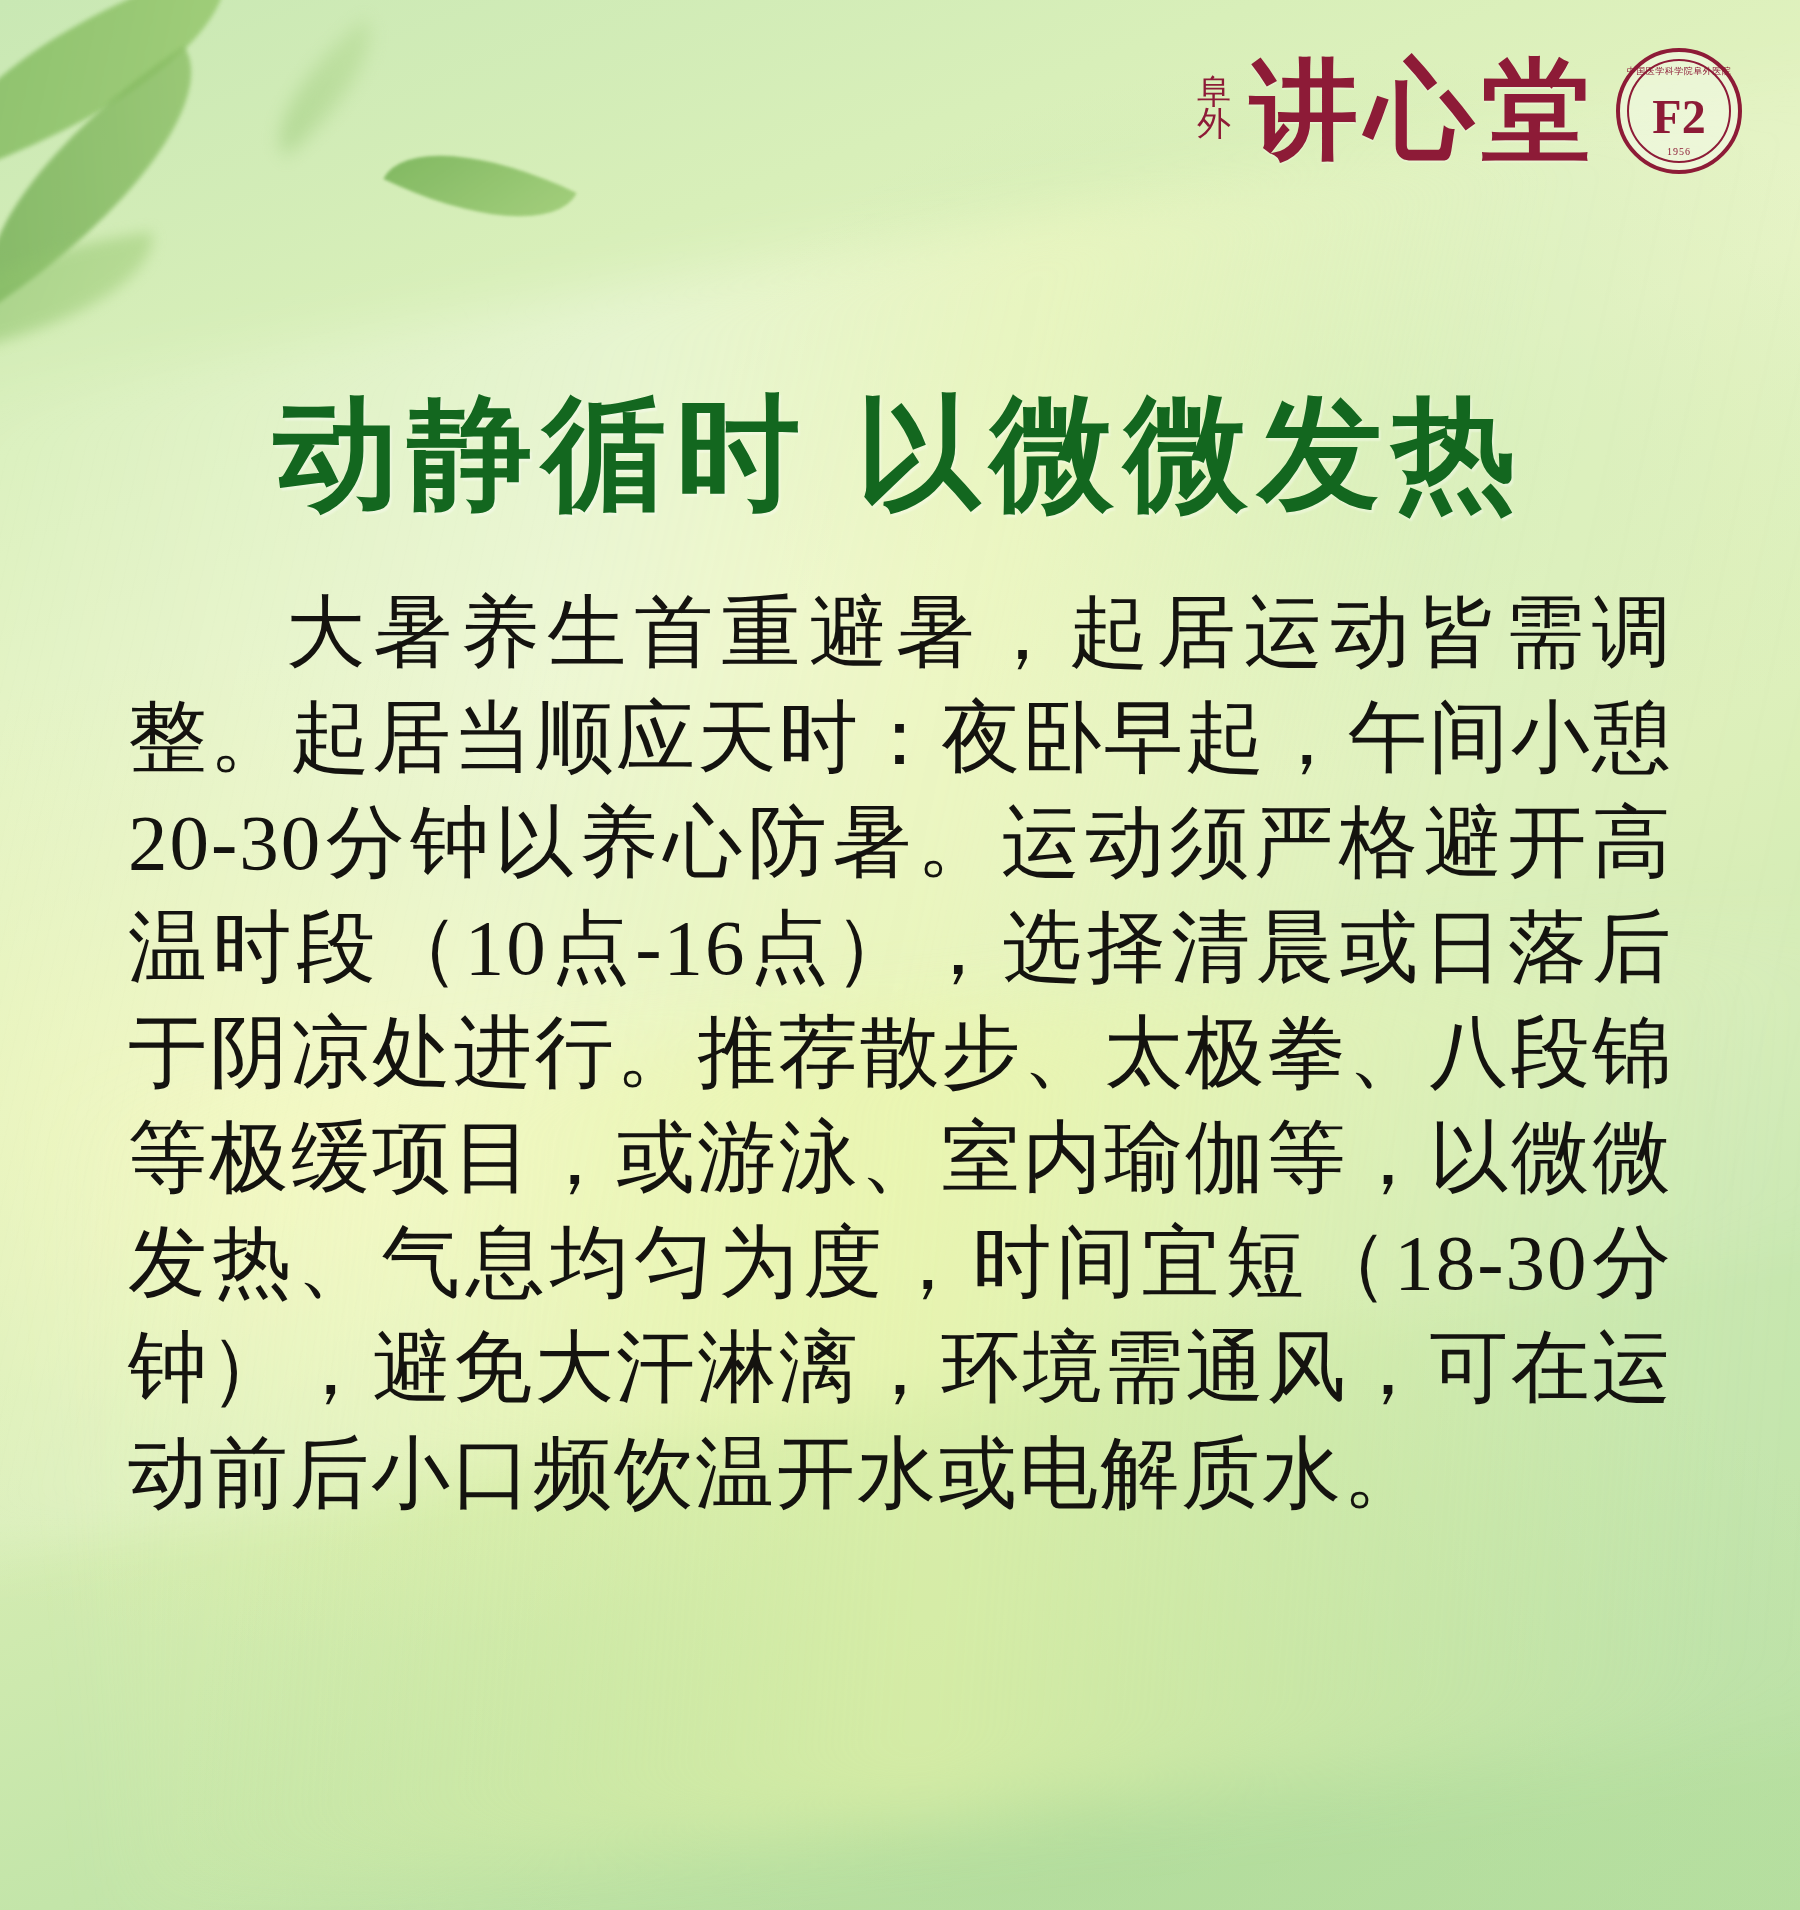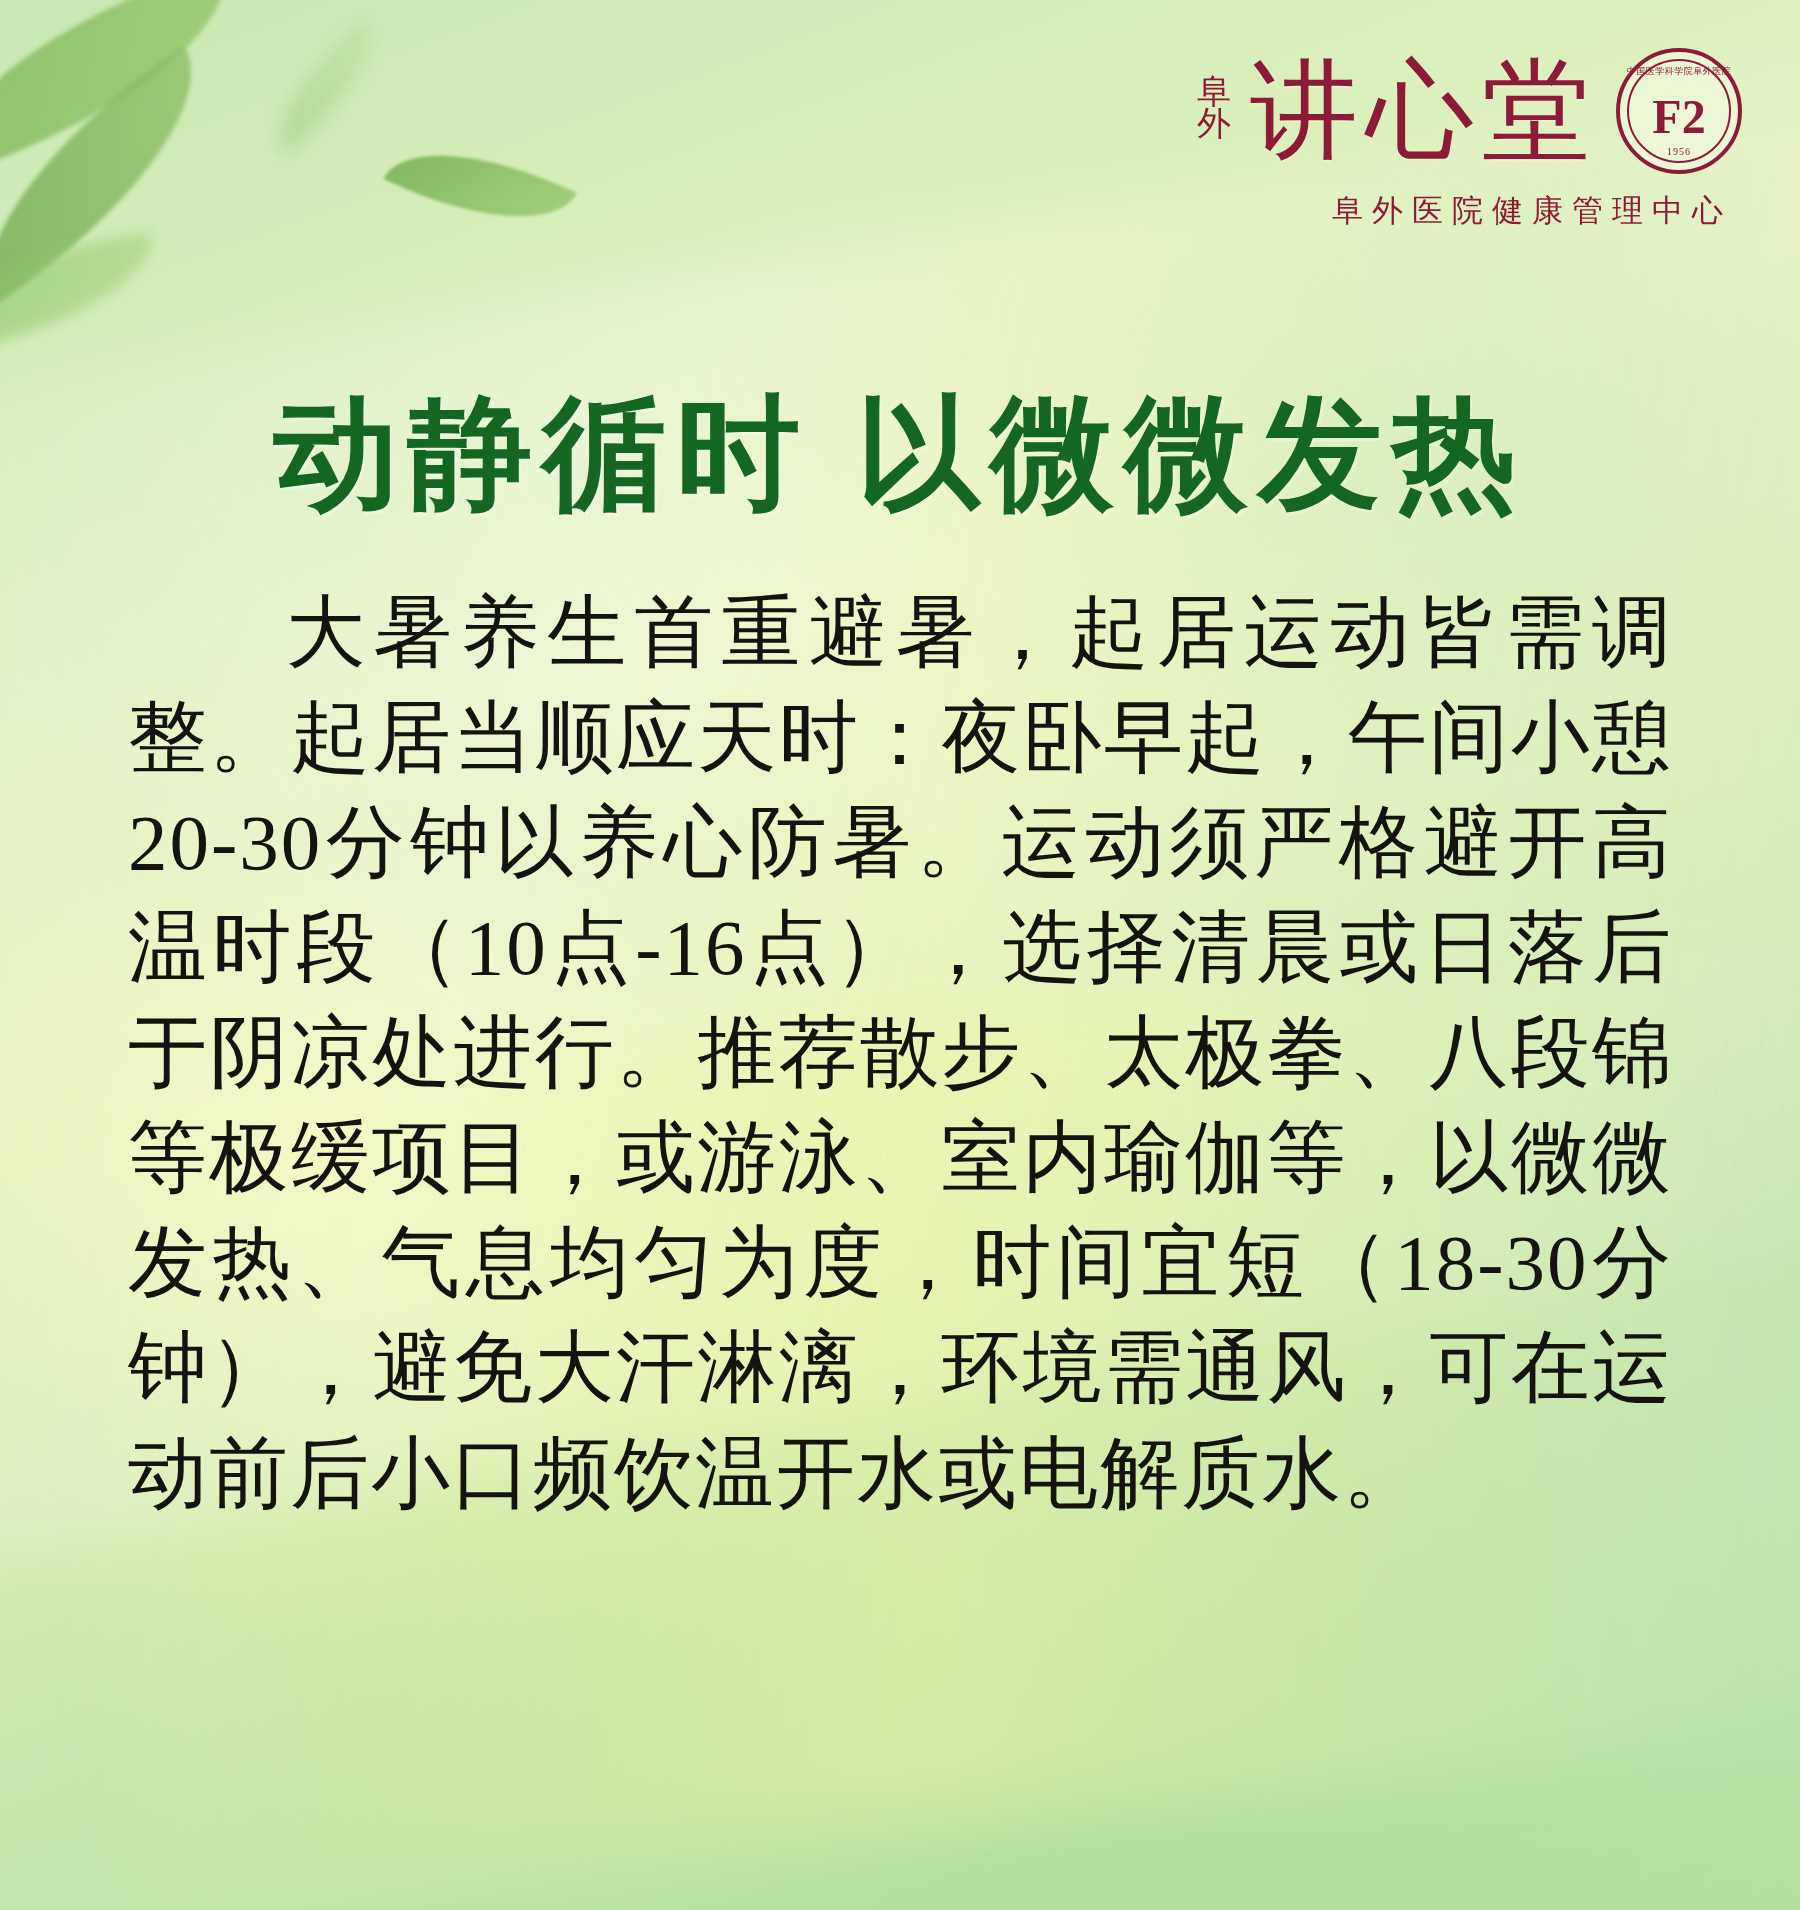--- a/index.html
+++ b/index.html
@@ -111,21 +111,21 @@
     line-height: .95;
     color: #8d1b37;
     font-size: 34px;
     letter-spacing: 1px;
     padding-bottom: 6px;
   }
   .brand-mark span { display: block; }
   .brand-title {
     color: #8d1b37;
     font-size: 108px;
-    font-weight: normal;
+    font-weight: bold;
     letter-spacing: 8px;
     line-height: 1;
     white-space: nowrap;
     text-shadow: 0 2px 0 rgba(255,255,255,0.25);
   }
   .brand-badge {
     width: 118px;
     height: 118px;
     border-radius: 50%;
     border: 4px solid #8d1b37;
@@ -228,21 +228,20 @@
         <span>外</span>
       </div>
       <div class="brand-title">讲心堂</div>
       <div class="brand-badge">
         <div class="inner-ring"></div>
         <div class="badge-top">中国医学科学院阜外医院</div>
         <div class="badge-core">F2</div>
         <div class="badge-bottom">1956</div>
       </div>
     </div>
-    <div class="brand-sub">阜外医院健康管理中心</div>
   </div>
 
   <div class="headline">
     <span>动静循时</span><span class="gap"></span><span>以微微发热</span>
   </div>
 
   <div class="body-copy">大暑养生首重避暑，起居运动皆需调整。起居当顺应天时：夜卧早起，午间小憩20-30分钟以养心防暑。运动须严格避开高温时段（10点-16点），选择清晨或日落后于阴凉处进行。推荐散步、太极拳、八段锦等极缓项目，或游泳、室内瑜伽等，以微微发热、气息均匀为度，时间宜短（18-30分钟），避免大汗淋漓，环境需通风，可在运动前后小口频饮温开水或电解质水。</div>
 
 </div>
 

